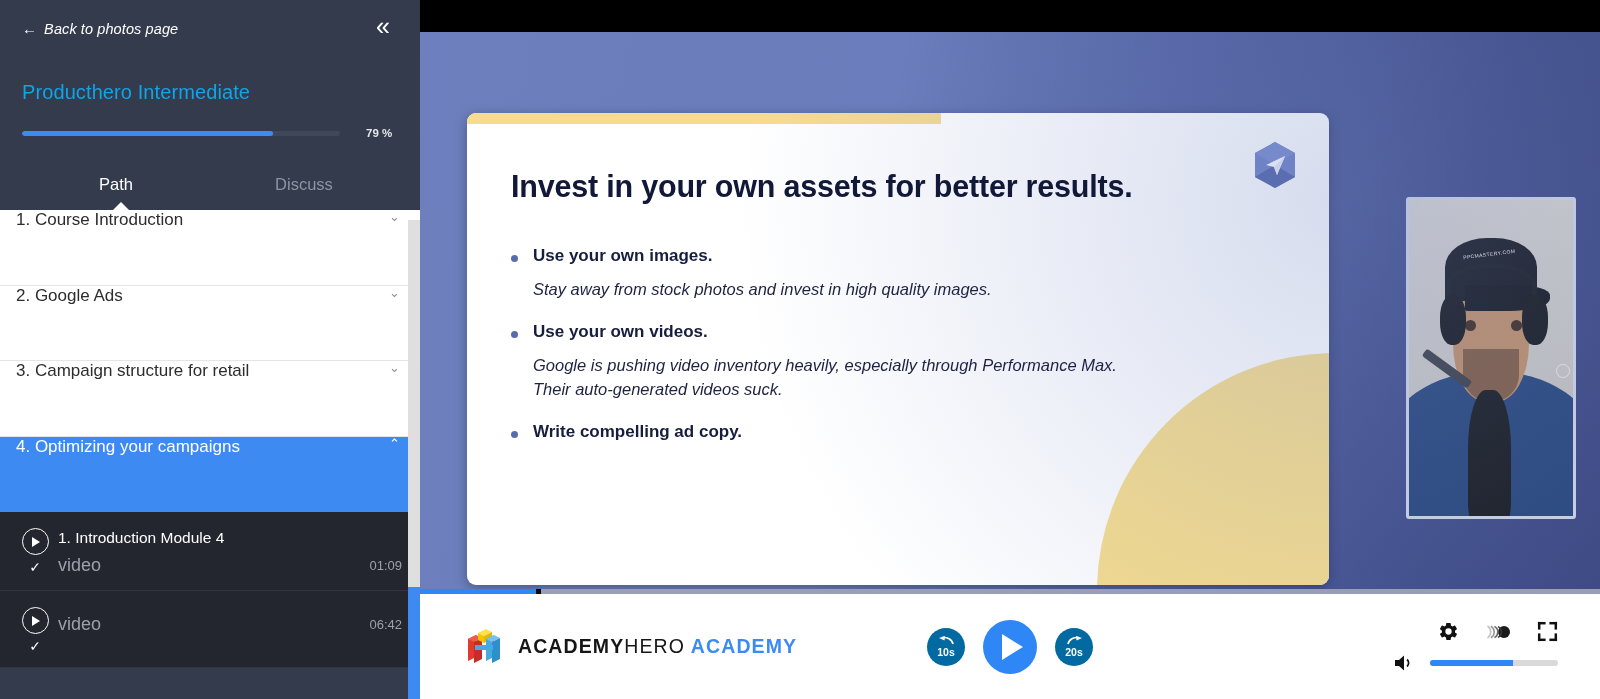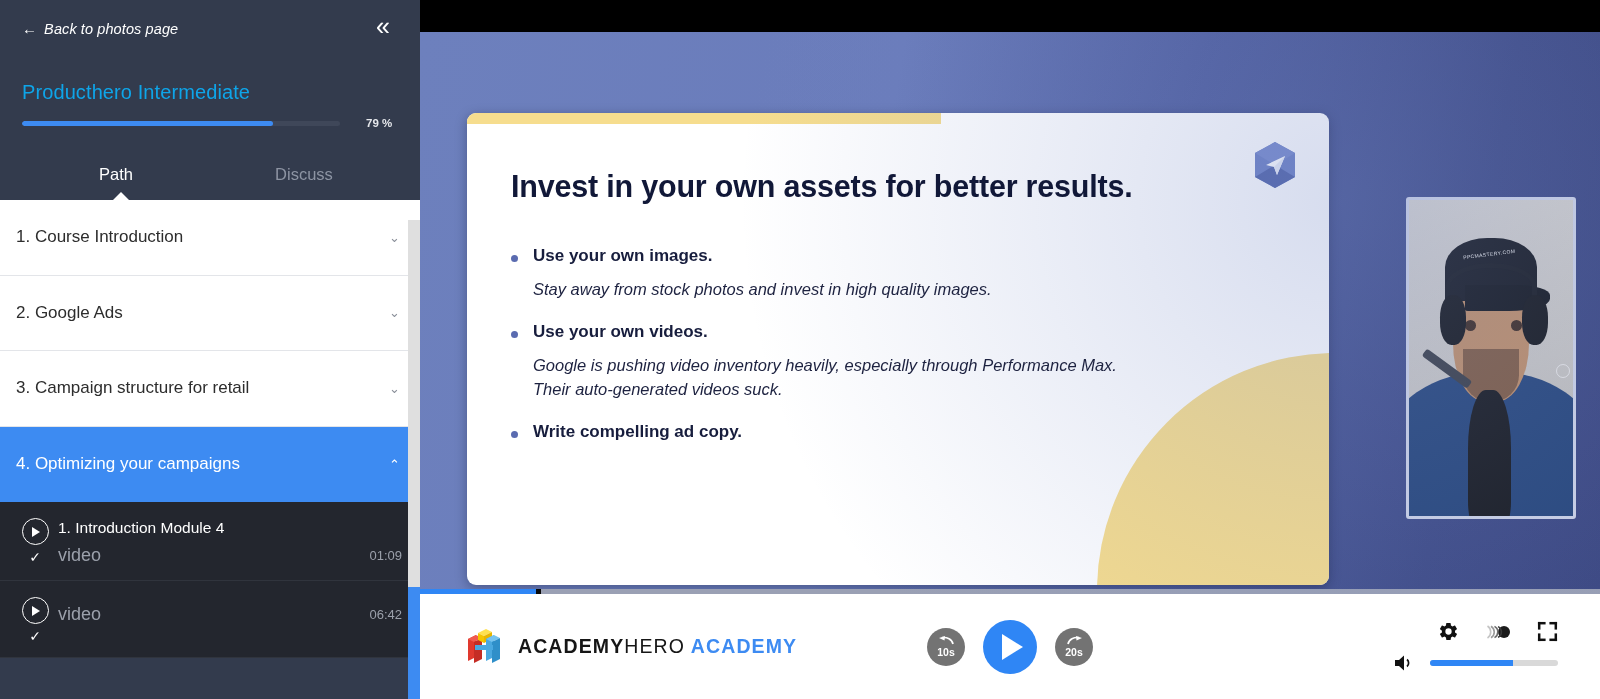--- a/index.html
+++ b/index.html
@@ -28,21 +28,21 @@
   }
   .back-arrow { font-style: normal; font-size: 15px; line-height: 1; }
   .collapse-btn {
     color: #ffffff; font-size: 25px; line-height: 1; cursor: pointer;
     padding: 0 4px; font-weight: 300; margin-right: 4px; margin-top: -4px;
   }
   .course-title {
     color: #0ea5e9; font-size: 20px; font-weight: 400; margin-top: 42px;
     letter-spacing: .1px; white-space: nowrap;
   }
-  .progress-row { display: flex; align-items: center; margin-top: 13px; gap: 0; }
+  .progress-row { display: flex; align-items: center; margin-top: 23px; gap: 0; }
   .progress-track {
     width: 318px; height: 5px; background: #3f4759; border-radius: 3px; overflow: hidden;
   }
   .progress-fill { height: 100%; background: #3d8bf2; border-radius: 3px; }
   .progress-label {
     color: #e6e8ec; font-size: 11.5px; font-weight: 700; margin-left: 26px; white-space: nowrap;
   }
 
   .tabs { display: flex; margin-top: 28px; position: relative; }
   .tab {
@@ -56,21 +56,21 @@
   }
   .caret-shape {
     width: 0; height: 0; margin-left: 90px;
     border-left: 9px solid transparent; border-right: 9px solid transparent;
     border-bottom: 9px solid #ffffff;
   }
 
   .sb-list { position: relative; }
   .module {
     background: #ffffff; border-bottom: 1px solid #e3e5e9;
-    height: 75.5px; display: flex; align-items: center; justify-content: space-between;
+    height: 75.5px; display: flex; justify-content: space-between;
     padding: 0 18px 0 16px; cursor: pointer;
   }
   .module-label { font-size: 17px; color: #2d2d2d; font-weight: 400; }
   .module.active { background: #3d8bf2; border-bottom: none; }
   .module.active .module-label { color: #ffffff; }
   .chev { font-size: 13px; color: #8a8f99; line-height: 1; padding-right: 2px; }
   .module.active .chev { color: #ffffff; }
 
   .lesson {
     background: #23262e; border-bottom: 1px solid #30343d;
@@ -220,21 +220,21 @@
   .logo-text { font-size: 19.5px; font-weight: 700; letter-spacing: 1.1px; white-space: nowrap; }
   .lt-a { color: #161616; }
   .lt-b { color: #161616; font-weight: 400; }
   .lt-c { color: #3d8bf2; font-weight: 700; }
 
   .center-ctrls {
     position: absolute; left: 0; right: 0; display: flex; justify-content: center;
     align-items: center; gap: 18px;
   }
   .rw, .ff {
-    width: 38px; height: 38px; border-radius: 50%; background: #737373;
+    width: 38px; height: 38px; border-radius: 50%; background: #0369a1;
     display: flex; flex-direction: column; align-items: center; justify-content: center;
     cursor: pointer; position: relative;
   }
   .rw span.n, .ff span.n { color: #fff; font-size: 10.5px; font-weight: 700; margin-top: 1px; }
   .play-btn {
     width: 54px; height: 54px; border-radius: 50%; background: #2f86f5;
     display: flex; align-items: center; justify-content: center; cursor: pointer;
   }
   .play-btn .tri {
     width: 0; height: 0; margin-left: 5px;

